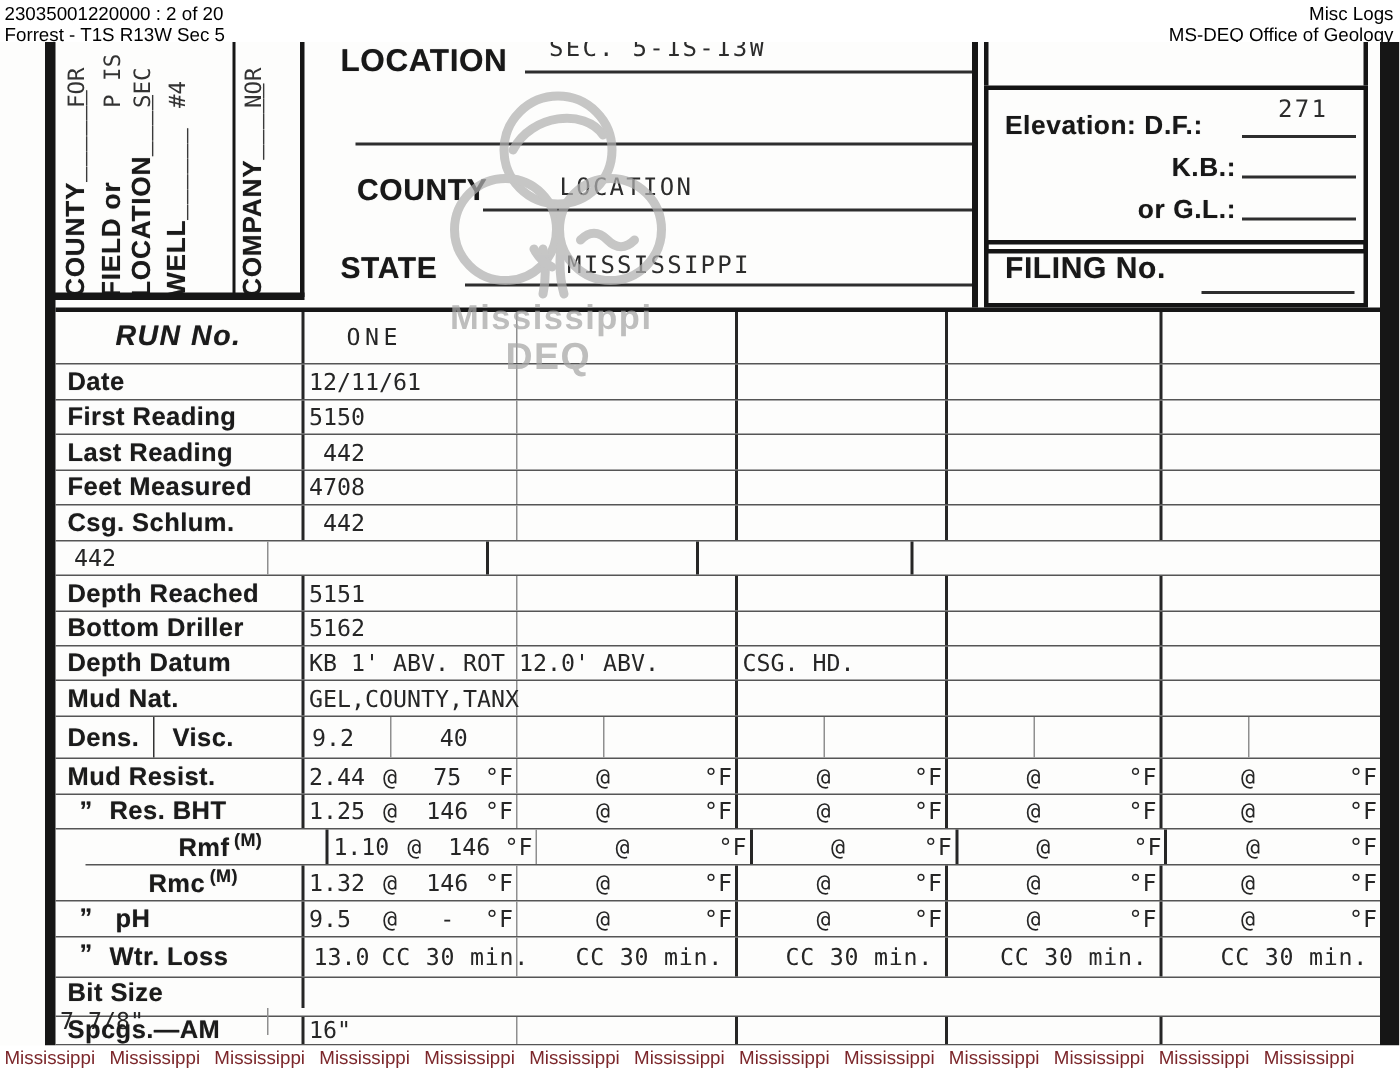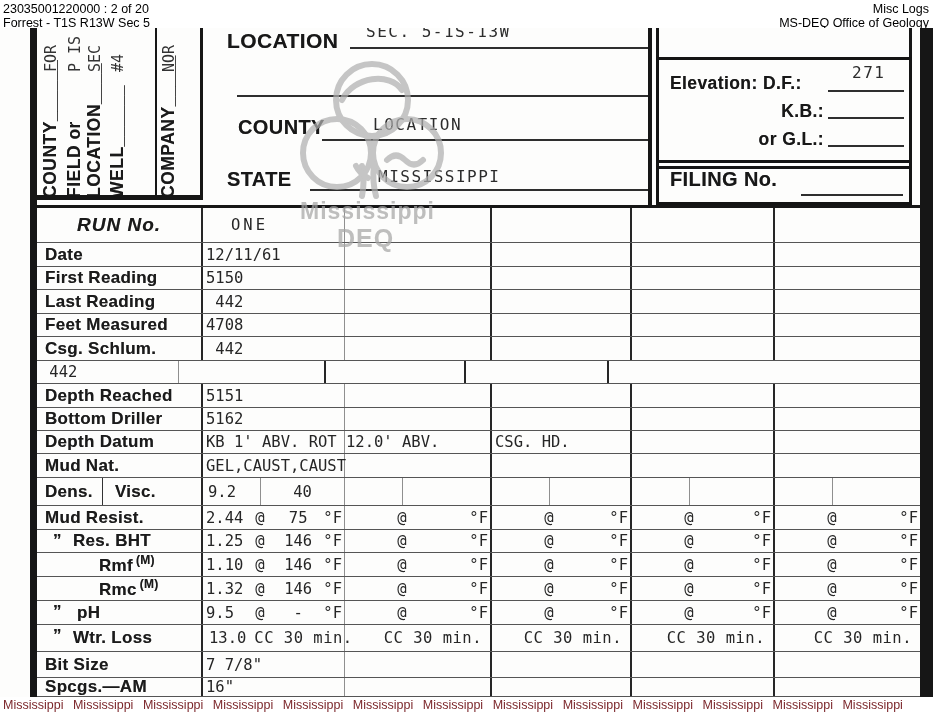--- a/index.html
+++ b/index.html
@@ -277,21 +277,21 @@
         <div class="cell vc c1 mono ovf">KB 1' ABV. ROT 12.0' ABV.</div>
         <div class="cell vc c2"></div>
         <div class="cell vc c3 mono">CSG. HD.</div>
         <div class="cell vc c4"></div>
         <div class="cell vc c5"></div>
       </div>
       <div class="trow" style="height: 24px;">
         <div class="cell lc">
           <div class="lt" style="padding-left: 8px;">Mud Nat.</div>
         </div>
-        <div class="cell vc c1 mono">GEL,CAUST,CAUST</div>
+        <div class="cell vc c1 mono">GEL,COUNTY,TANX</div>
         <div class="cell vc c2"></div>
         <div class="cell vc c3"></div>
         <div class="cell vc c4"></div>
         <div class="cell vc c5"></div>
       </div>
       <div class="trow" style="height: 28px;">
         <div class="cell lc">
           <div class="dv-a">Dens.</div>
           <div class="dv-b">Visc.</div>
         </div>
@@ -330,21 +330,21 @@
         <div class="cell lc">
           <div class="q">”</div>
           <div class="lt" style="padding-left: 36px;">Res. BHT</div>
         </div>
         <div class="cell vc c1 mono tempcell"><div class="pre">1.25</div><div class="at">@</div><div class="tv">146</div><div class="dg">°F</div></div>
         <div class="cell vc c2 mono tempcell"><div class="pre"></div><div class="at">@</div><div class="tv"></div><div class="dg">°F</div></div>
         <div class="cell vc c3 mono tempcell"><div class="pre"></div><div class="at">@</div><div class="tv"></div><div class="dg">°F</div></div>
         <div class="cell vc c4 mono tempcell"><div class="pre"></div><div class="at">@</div><div class="tv"></div><div class="dg">°F</div></div>
         <div class="cell vc c5 mono tempcell"><div class="pre"></div><div class="at">@</div><div class="tv"></div><div class="dg">°F</div></div>
       </div>
-      <div class="trow" style="height: 24px;">
+      <div class="trow" style="height: 24px; margin-left: 20px;">
         <div class="cell lc">
           <div class="lt" style="padding-left: 62px;">Rmf<sup class="lsup">(M)</sup></div>
         </div>
         <div class="cell vc c1 mono tempcell"><div class="pre">1.10</div><div class="at">@</div><div class="tv">146</div><div class="dg">°F</div></div>
         <div class="cell vc c2 mono tempcell"><div class="pre"></div><div class="at">@</div><div class="tv"></div><div class="dg">°F</div></div>
         <div class="cell vc c3 mono tempcell"><div class="pre"></div><div class="at">@</div><div class="tv"></div><div class="dg">°F</div></div>
         <div class="cell vc c4 mono tempcell"><div class="pre"></div><div class="at">@</div><div class="tv"></div><div class="dg">°F</div></div>
         <div class="cell vc c5 mono tempcell"><div class="pre"></div><div class="at">@</div><div class="tv"></div><div class="dg">°F</div></div>
       </div>
       <div class="trow" style="height: 24px;">
@@ -372,21 +372,21 @@
         <div class="cell lc">
           <div class="q">”</div>
           <div class="lt" style="padding-left: 36px;">Wtr. Loss</div>
         </div>
         <div class="cell vc c1 mono cccell"><div class="pre13">13.0</div><div class="unit">CC 30 min.</div></div>
         <div class="cell vc c2 mono cccell"><div class="unit only">CC 30 min.</div></div>
         <div class="cell vc c3 mono cccell"><div class="unit only">CC 30 min.</div></div>
         <div class="cell vc c4 mono cccell"><div class="unit only">CC 30 min.</div></div>
         <div class="cell vc c5 mono cccell"><div class="unit only">CC 30 min.</div></div>
       </div>
-      <div class="trow" style="height: 26px;">
+      <div class="trow" style="height: 26px; flex-direction: column;">
         <div class="cell lc">
           <div class="lt" style="padding-left: 8px;">Bit Size</div>
         </div>
         <div class="cell vc c1 mono">7 7/8"</div>
         <div class="cell vc c2"></div>
         <div class="cell vc c3"></div>
         <div class="cell vc c4"></div>
         <div class="cell vc c5"></div>
       </div>
       <div class="trow" style="height: 19px;">

